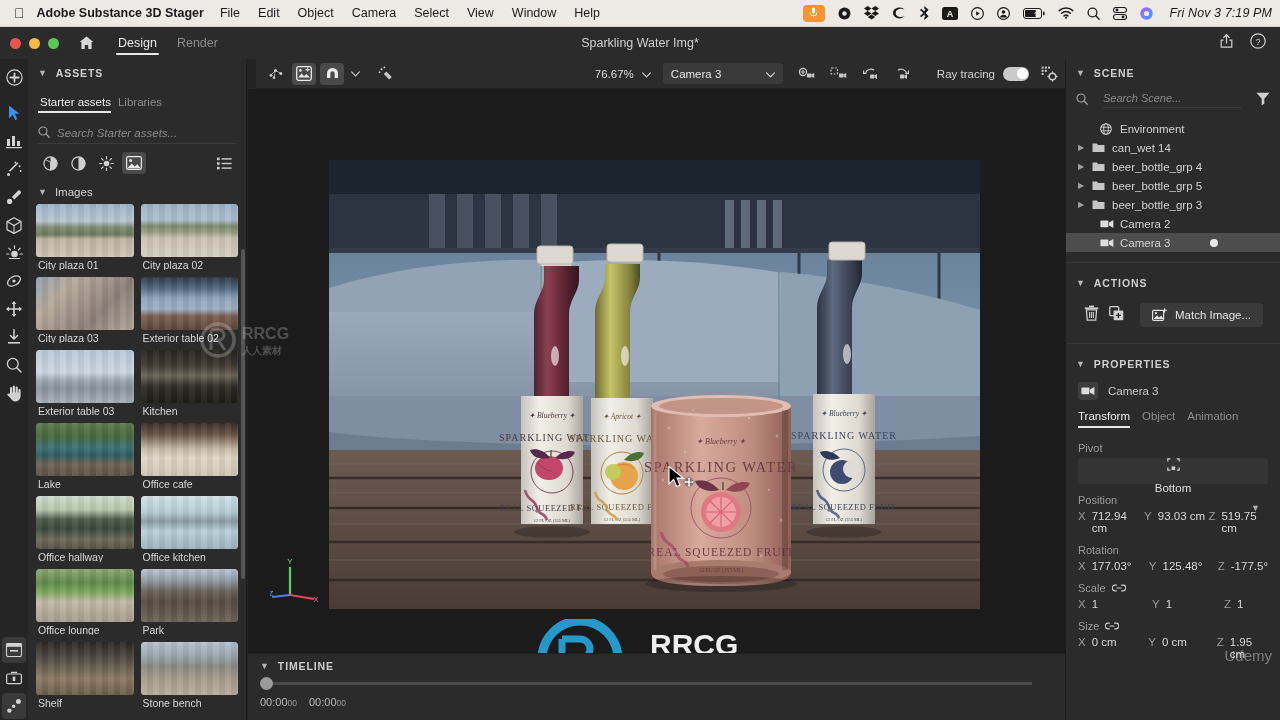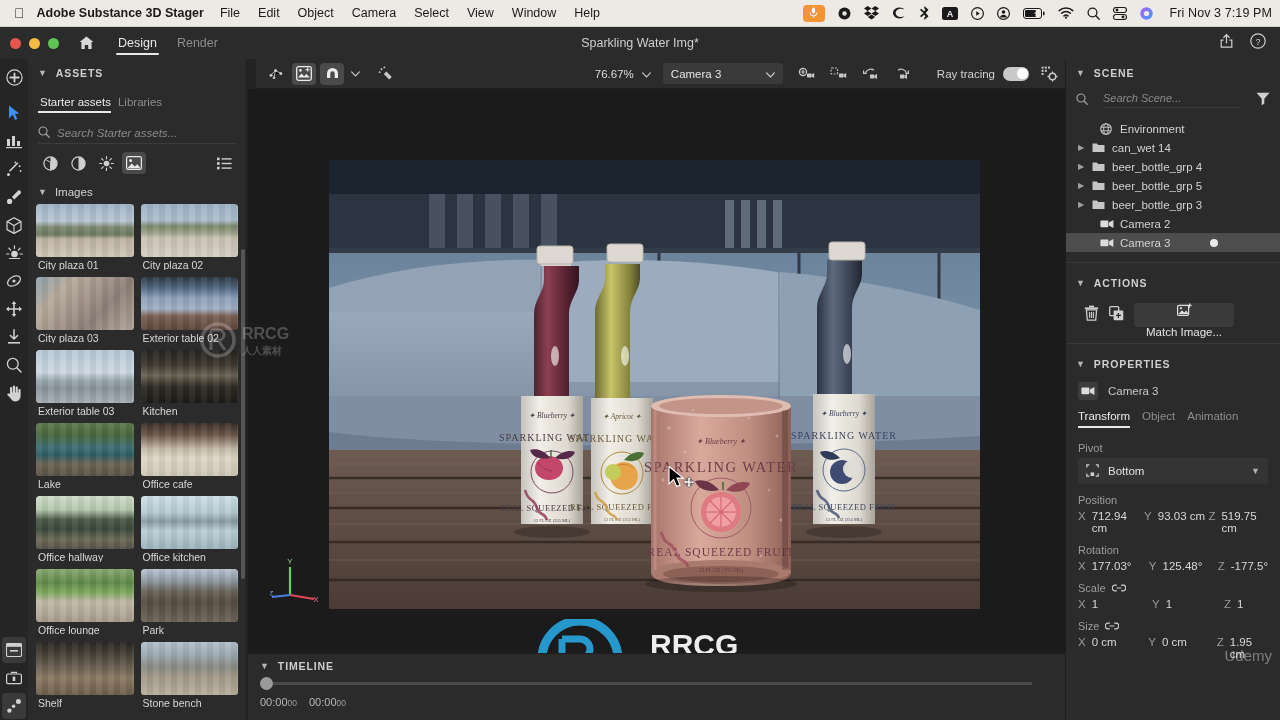--- a/index.html
+++ b/index.html
@@ -27,21 +27,21 @@
   .macbar .appname { font-weight: bold; font-size: 12.5px; margin-right: 16px; }
   .macbar .mitem { margin-right: 18px; font-size: 12.5px; }
   .macbar .spacer { flex: 1; }
   .macbar .status { display: flex; align-items: center; gap: 13px; }
   .macbar .status .si { display: flex; align-items: center; justify-content: center; }
   .mic-pill {
     background: #f59433; border-radius: 4px;
     width: 22px; height: 17px;
     display: flex; align-items: center; justify-content: center;
   }
-  .clockstr { font-size: 12.5px; margin-left: 4px; letter-spacing: .1px; }
+  .clockstr { font-size: 12.5px; margin-left: 4px; letter-spacing: .1px; font-style: italic; }
 
   
   .titlebar {
     position: absolute; top: 27px; left: 0; width: 1280px; height: 32px;
     background: #2b2b2b;
     display: flex; align-items: center;
   }
   .traffic { display: flex; gap: 8px; padding-left: 10px; width: 70px; }
   .tl { width: 11px; height: 11px; border-radius: 50%; }
   .tl.r { background: #e7554b; } .tl.y { background: #f3bb43; } .tl.g { background: #5fc655; }
@@ -231,40 +231,40 @@
   .trow .dot {
     position: absolute; right: 62px; width: 8px; height: 8px;
     border-radius: 50%; background: #e8e8e8;
   }
   .divider { height: 1px; background: #383838; margin: 6px 0; }
   .actions-row { display: flex; align-items: center; gap: 10px; padding: 6px 12px 10px 18px; }
   .matchbtn {
     display: flex; align-items: center; gap: 8px;
     background: #3a3a3a; border-radius: 3px;
     padding: 0 12px; height: 24px; font-size: 11.5px; color: #e4e4e4;
-    flex-direction: column;
+    margin-left: 6px;
   }
   .obj-row { display: flex; align-items: center; gap: 10px; padding: 4px 12px 8px 12px; }
   .obj-ico {
     width: 20px; height: 18px; border-radius: 3px; background: #3d3d3d;
     display: flex; align-items: center; justify-content: center;
   }
   .obj-name { font-size: 11.5px; color: #c8c8c8; }
   .ptabs { display: flex; gap: 12px; padding: 2px 12px 0 12px; height: 24px; align-items: flex-start; }
   .ptab { font-size: 11.5px; color: #8d8d8d; position: relative; padding-bottom: 6px; }
   .ptab.active { color: #eaeaea; }
   .ptab.active::after {
     content: ''; position: absolute; left: 0; right: 0; bottom: 0;
     height: 2px; background: #e8e8e8;
   }
   .plabel { font-size: 11px; color: #9c9c9c; padding: 10px 12px 4px 12px; display:flex; align-items:center; gap:6px;}
   .pivot-sel {
     margin: 0 12px; height: 26px; background: #343434; border-radius: 3px;
     display: flex; align-items: center; padding: 0 8px; gap: 9px;
-    font-size: 11.5px; color: #e0e0e0;
+    font-size: 11.5px; color: #e0e0e0; flex-direction: column;
   }
   .pivot-sel .c { margin-left: auto; font-size: 9px; color: #b0b0b0; }
   .triplet { display: flex; padding: 0 12px; font-size: 11.5px; color: #d8d8d8; }
   .triplet .f { display: flex; gap: 6px; }
   .triplet .ax { color: #9c9c9c; }
   .triplet .f:nth-child(1) { width: 74px; }
   .triplet .f:nth-child(2) { width: 72px; }
 
   .wm-txt { position: absolute; color: rgba(255,255,255,0.25); font-size: 13px; }
 </style>

